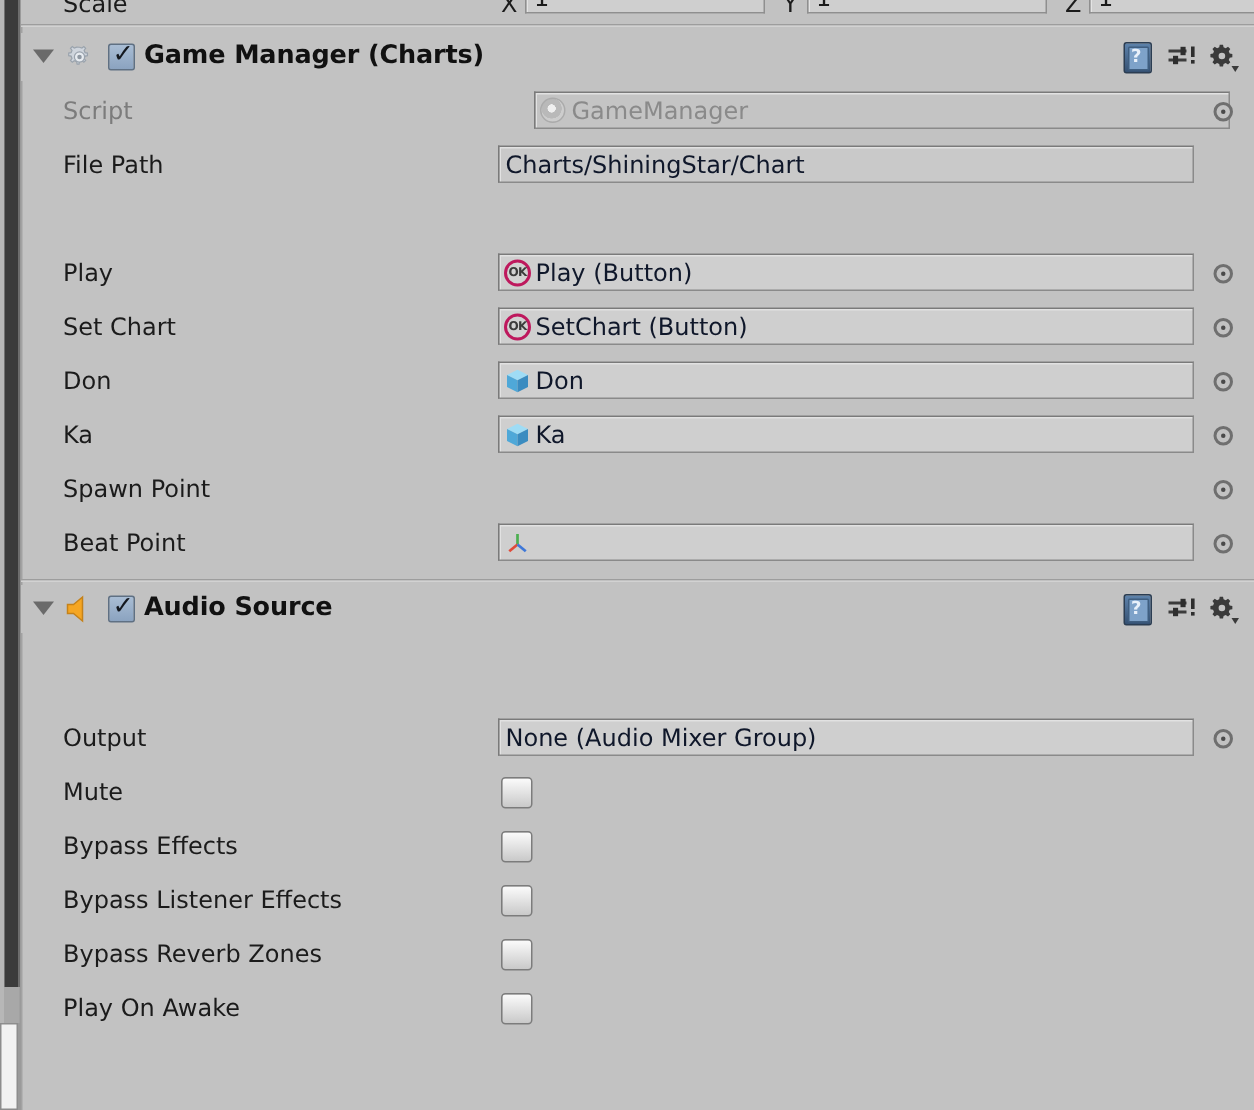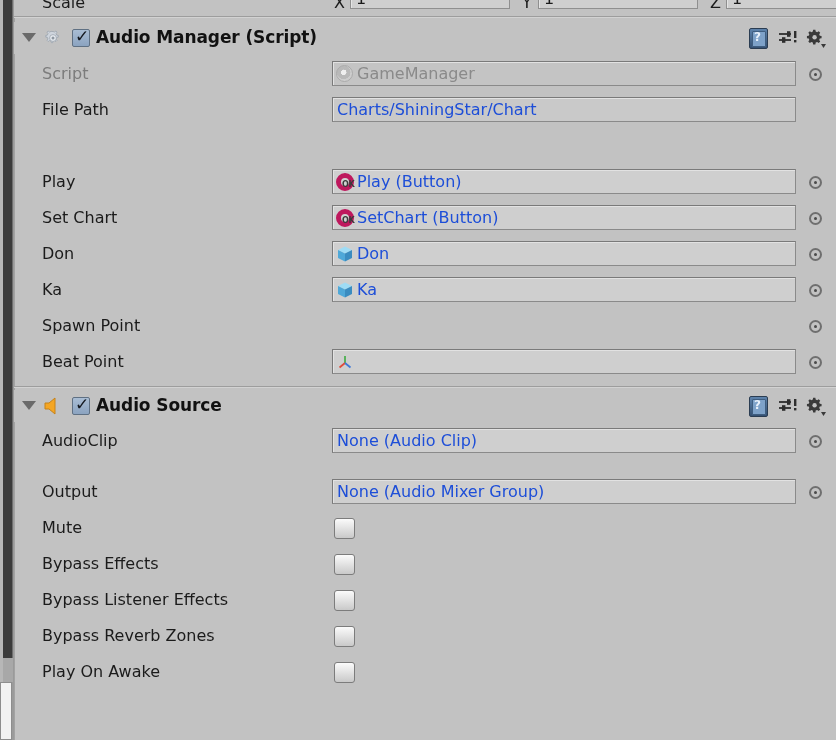--- a/index.html
+++ b/index.html
@@ -180,24 +180,25 @@
     border-top-color: #7a7a7a;
     border-left-color: #7a7a7a;
     box-shadow: inset 1px 1px 0 #e2e2e2;
     box-sizing: border-box;
   }
   .objfield.text-field {
     background: #c9c9c9;
   }
   .objfield.disabled {
     background: #c4c4c4;
+    margin-left: 24px;
   }
   .objfield .val {
     position: absolute; left: 4px; top: 2px;
-    font-size: 16px; color: #1d4ed8;
+    font-size: 16px; color: #0f172a;
     white-space: nowrap;
   }
   .objfield .val.withicon { left: 24px; }
   .objfield .val.dim { color: #8a8a8a; }
 
   .field-icon {
     position: absolute; left: 3px; top: 3px;
     width: 18px; height: 18px;
   }
 
@@ -221,21 +222,21 @@
     position: absolute; left: 320px; top: 8px;
     width: 21px; height: 21px;
     background: linear-gradient(#fbfbfb, #c9c9c9);
     border: 1px solid #7c7c7c;
     border-radius: 3px;
     box-sizing: border-box;
   }
   .okico {
     position: absolute; left: 3px; top: 3px;
     width: 18px; height: 18px;
-    border: 5px solid #be185d;
+    border: 2px solid #be185d;
     border-radius: 50%;
     box-sizing: border-box;
     background: #d2d2d2;
   }
   .okico span {
     position: absolute; left: 1px; top: 0px;
     font-size: 8px; font-weight: bold; color: #3b3b3b;
     letter-spacing: -0.4px;
     line-height: 14px;
   }
@@ -283,21 +284,21 @@
         <g fill="#cfd5dd" stroke="#9aa3ad" stroke-width="0.8">
           <path d="M11 2.5l1.6.5 1.3-1 1.2 1.2-1 1.3.6 1.6 1.6.3v1.7l-1.6.3-.6 1.6 1 1.3-1.2 1.2-1.3-1-1.6.6-.3 1.6H9.4l-.3-1.6-1.6-.6-1.3 1-1.2-1.2 1-1.3-.6-1.6-1.6-.3V6.4l1.6-.3.6-1.6-1-1.3 1.2-1.2 1.3 1 1.6-.6z" transform="translate(0,2) scale(1.0)"></path>
         </g>
         <circle cx="11" cy="11" r="3.4" fill="#e7ebf0" stroke="#9aa3ad" stroke-width="0.8"></circle>
         <circle cx="11" cy="11" r="1.5" fill="#8e97a1"></circle>
       </svg>
     </div>
     <div class="comp-enable">
       <span class="tick">✓</span>
     </div>
-    <span class="comp-title">Audio Manager (Script)</span>
+    <span class="comp-title">Game Manager (Charts)</span>
 
     <div class="hdr-help">
         <span class="q">?</span>
       </div>
     <div class="hdr-preset">
       <svg width="20" height="18" viewBox="0 0 20 18">
         <line x1="1" y1="4" x2="13" y2="4" stroke="#3c3c3c" stroke-width="2"></line>
         <line x1="1" y1="10" x2="13" y2="10" stroke="#3c3c3c" stroke-width="2"></line>
         <rect x="9" y="1.2" width="3.4" height="5.6" fill="#2e2e2e"></rect>
         <rect x="4" y="7.2" width="3.4" height="5.6" fill="#2e2e2e"></rect>
@@ -436,27 +437,20 @@
       <svg width="22" height="20" viewBox="0 0 22 20">
         <g fill="#3a3a3a">
           <path d="M9 1.5l2.6 0 .4 2.1 1.7.7 1.8-1.2 1.8 1.8-1.2 1.8.7 1.7 2.1.4 0 2.6-2.1.4-.7 1.7 1.2 1.8-1.8 1.8-1.8-1.2-1.7.7-.4 2.1-2.6 0-.4-2.1-1.7-.7-1.8 1.2-1.8-1.8 1.2-1.8-.7-1.7-2.1-.4 0-2.6 2.1-.4.7-1.7-1.2-1.8 1.8-1.8 1.8 1.2 1.7-.7z" transform="translate(-0.5,-0.5) scale(0.85)"></path>
         </g>
         <circle cx="8.6" cy="8.3" r="2.2" fill="#c2c2c2"></circle>
         <path d="M15 15 l5 0 l-2.5 4 z" fill="#3a3a3a"></path>
       </svg>
     </div>
   </div>
 
-  <div class="row" style="top:423px;">
-    <span class="row-label">AudioClip</span>
-    <div class="objfield">
-      <span class="val">None (Audio Clip)</span>
-    </div>
-    <div class="picker"></div>
-  </div>
 
   <div class="row" style="top:474px;">
     <span class="row-label">Output</span>
     <div class="objfield">
       <span class="val">None (Audio Mixer Group)</span>
     </div>
     <div class="picker"></div>
   </div>
 
   <div class="row" style="top:510px;">

